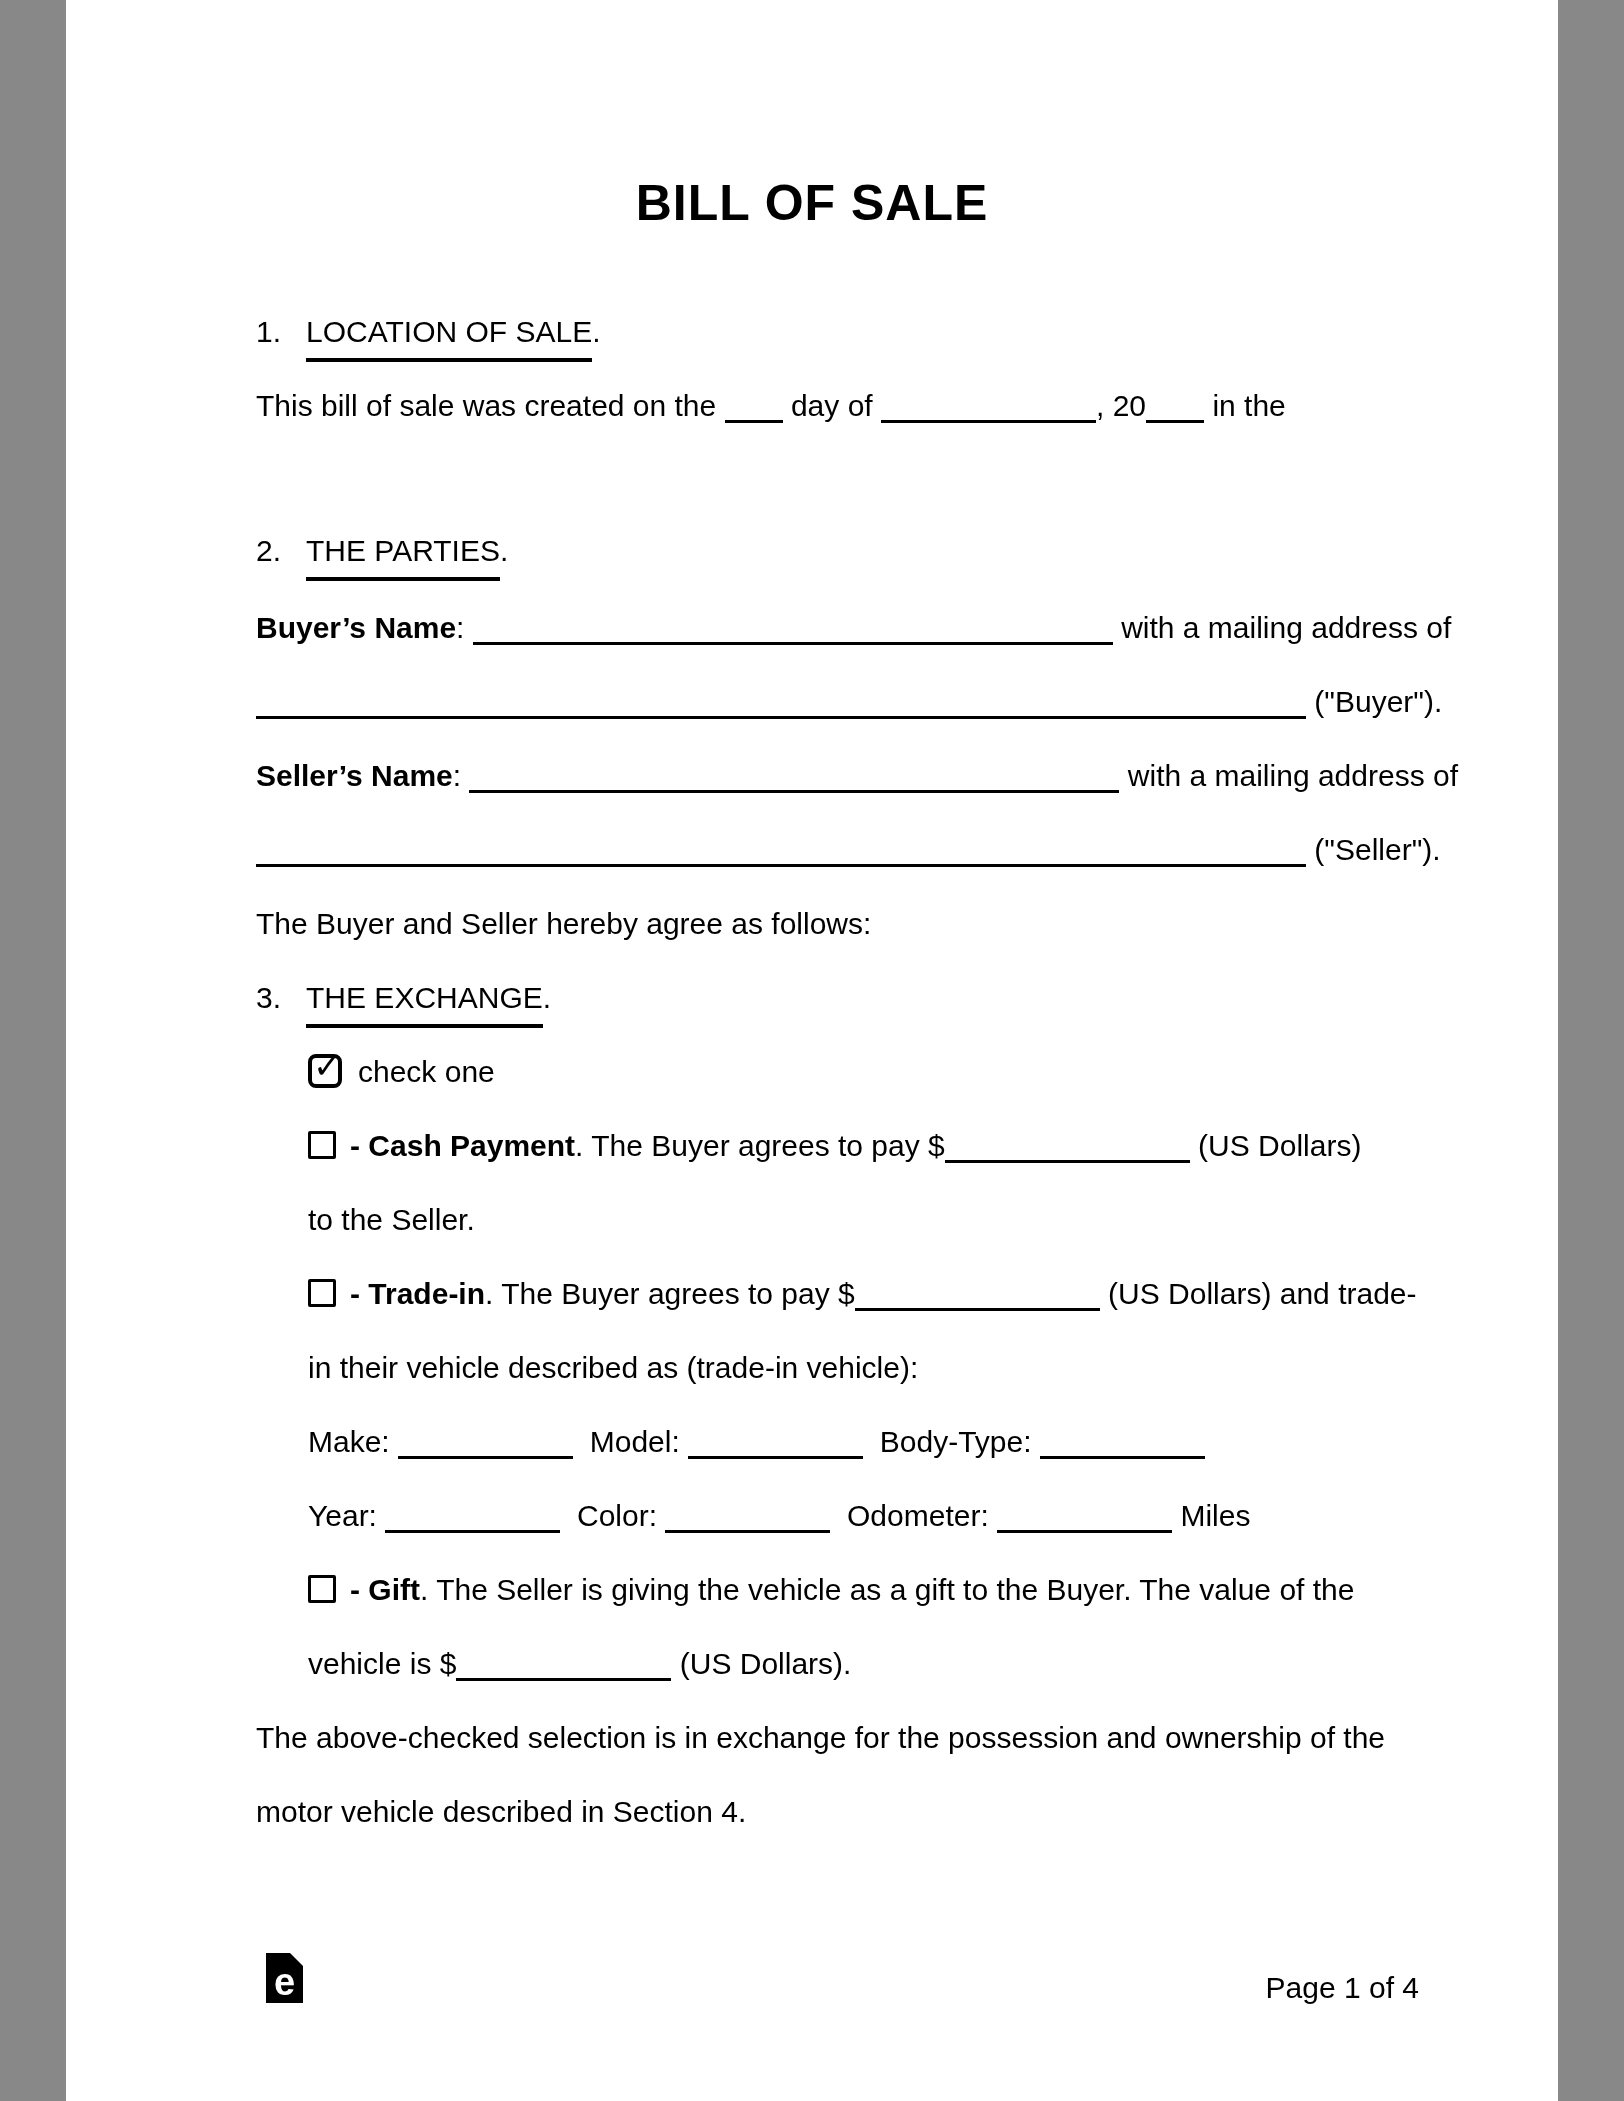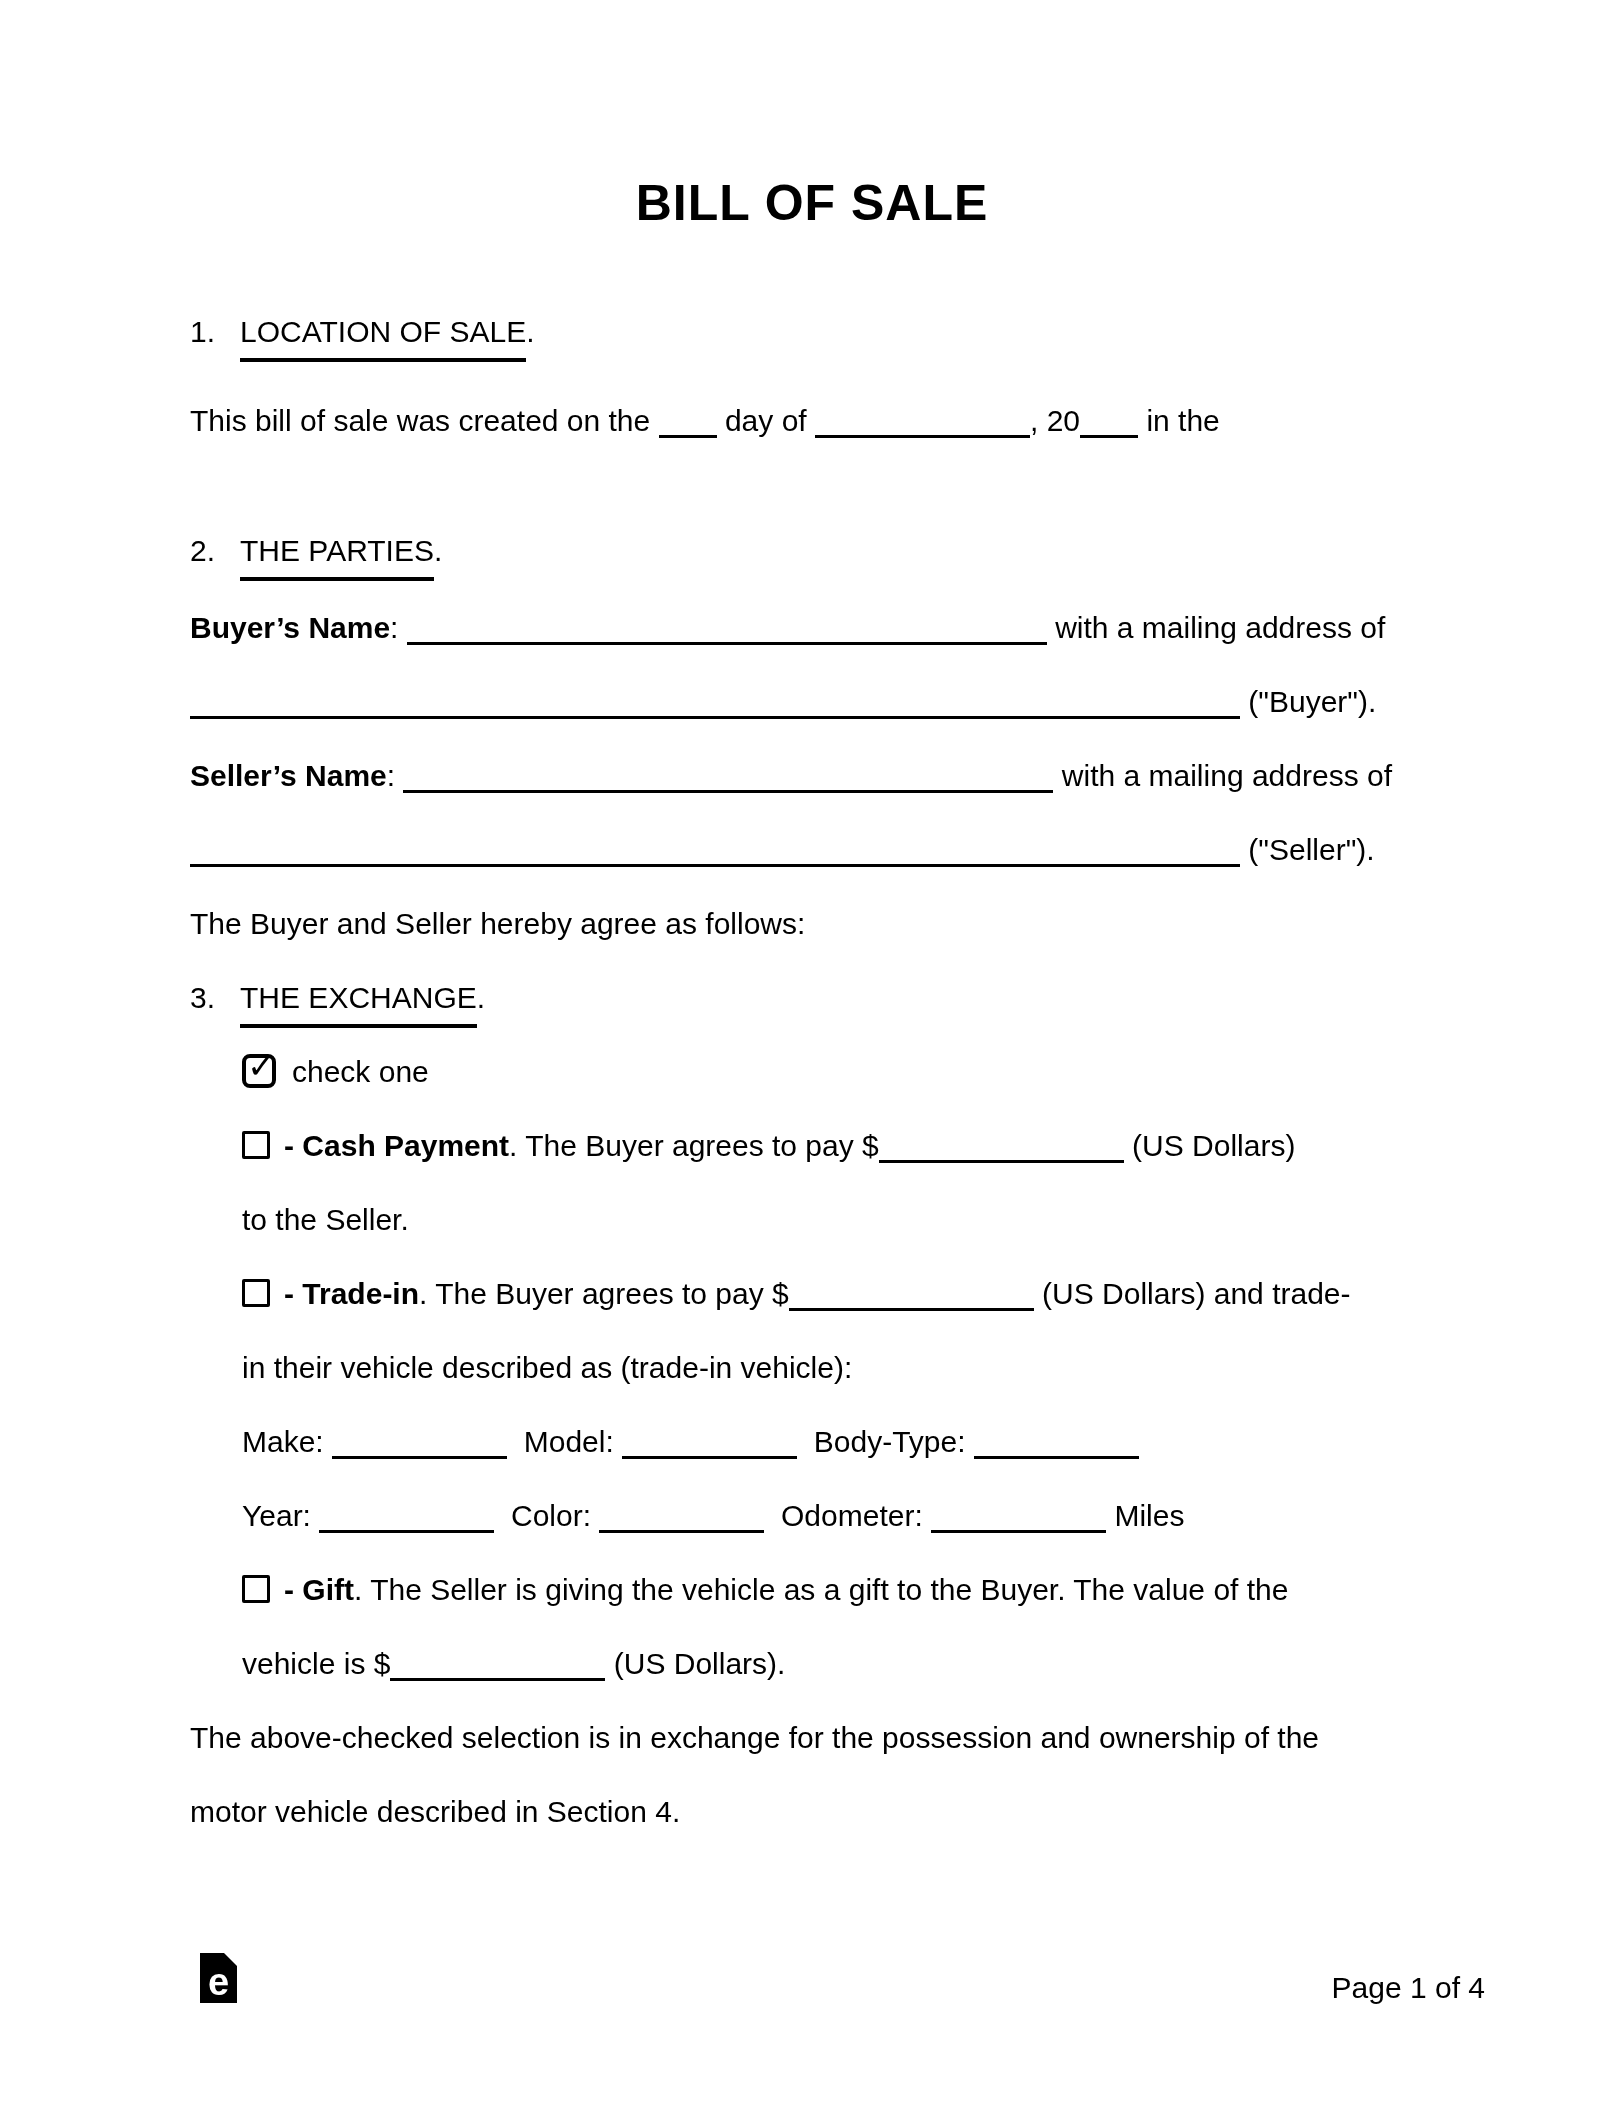--- a/index.html
+++ b/index.html
@@ -1,18 +1,18 @@
 <!DOCTYPE html>
 <html><head>
 <meta charset="utf-8">
 <style>
   html,body{margin:0;padding:0;background:#888;}
   .page{
     position:relative;
-    width:1624px;height:2101px;
+    width:1492px;height:2101px;
     margin:0 auto;
     background:#ffffff;
     color:#000000;
     font-family:"Liberation Sans","DejaVu Sans",sans-serif;
     overflow:hidden;
   }
   .line{
     position:absolute;
     left:190px;
     white-space:nowrap;
@@ -103,21 +103,21 @@
 </style>
 </head>
 <body>
 
 <div class="page">
 
   <div class="title">BILL OF SALE</div>
 
   <div class="line" style="top:313px"><span class="sec-num">1.</span><span class="sec-head">LOCATION OF SALE</span><span>.</span></div>
 
-  <div class="line" style="top:402px">
+  <div class="line" style="top:387px">
     <span>This bill of sale was created on the</span>
     <span class="blank" style="width:58px"></span>
     <span>day of</span>
     <span class="blank" style="width:215px"></span><span>, 20</span><span class="blank" style="width:58px"></span>
     <span>in the</span>
   </div>
 
 
   <div class="line" style="top:532px"><span class="sec-num">2.</span><span class="sec-head">THE PARTIES</span><span>.</span></div>
 

